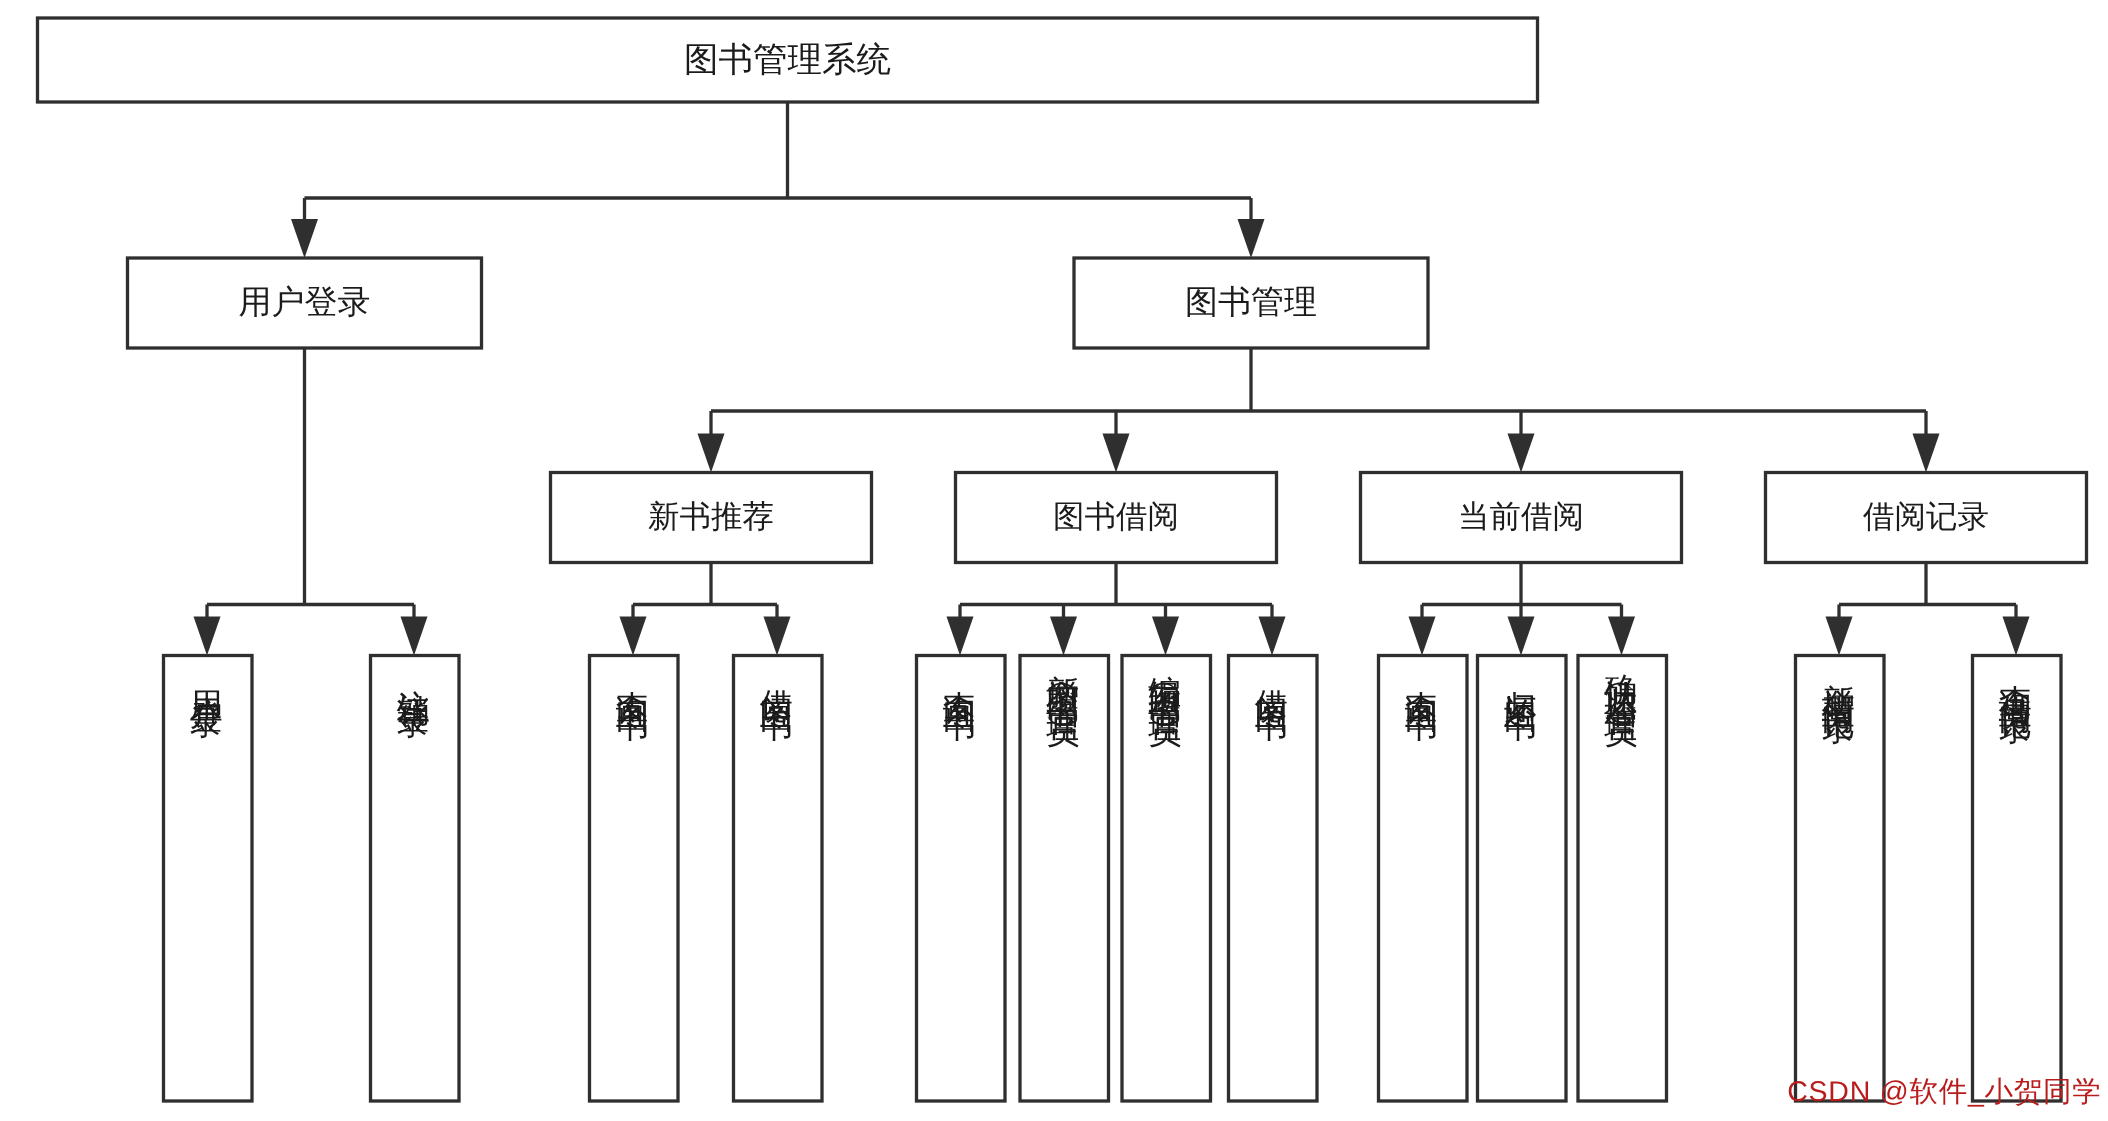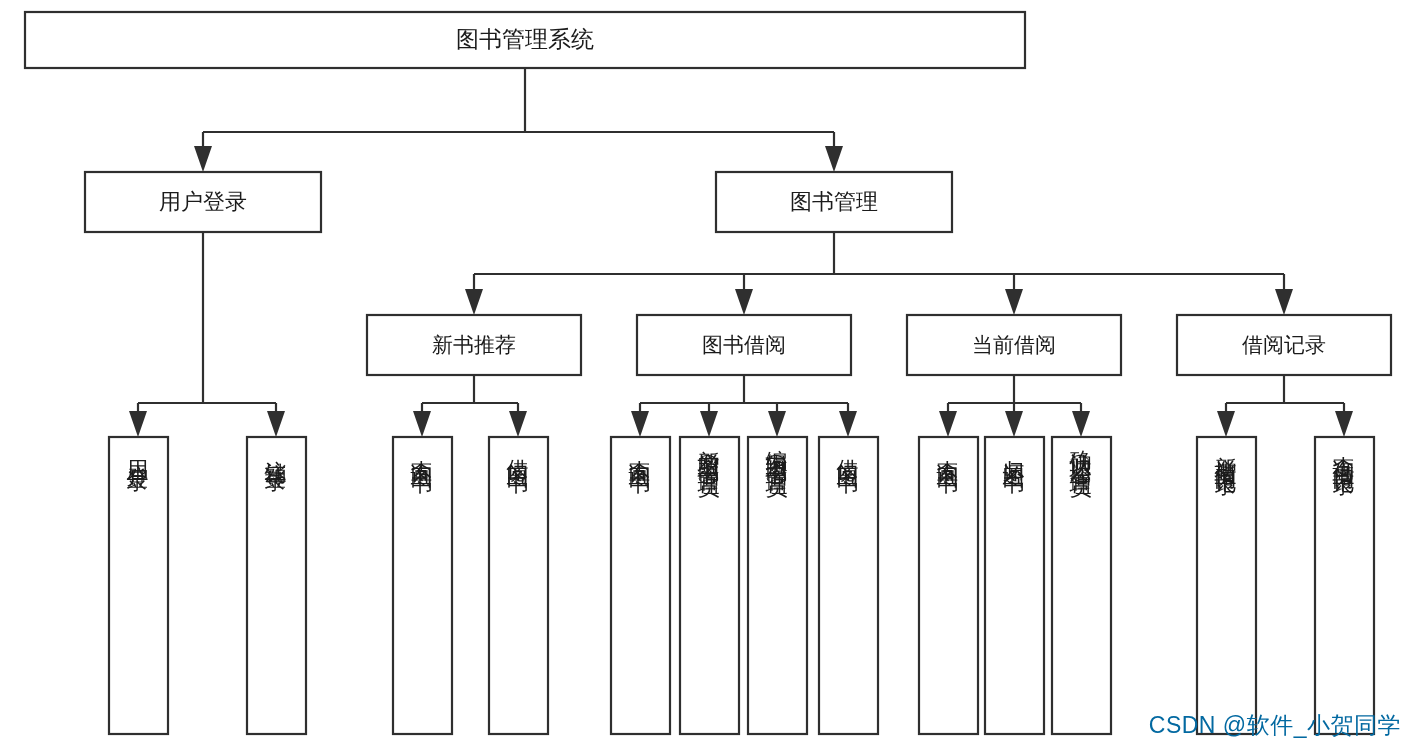--- a/index.html
+++ b/index.html
@@ -57,22 +57,22 @@
   }
   .arrow-head {
     fill: #2f2f2f;
     stroke: none;
   }
   .watermark {
     position: absolute;
     right: 8px;
     bottom: 6px;
     font-family: "Liberation Sans", "DejaVu Sans", sans-serif;
-    font-size: 23px;
-    color: #0369a1;
+    font-size: 19px;
+    color: #b91c1c;
     letter-spacing: 0.5px;
     white-space: nowrap;
     pointer-events: none;
   }
 </style>
 </head>
 <body>
 
 <div id="diagram-root">
   <svg class="flow" viewBox="0 0 1405 747" xmlns="http://www.w3.org/2000/svg">

